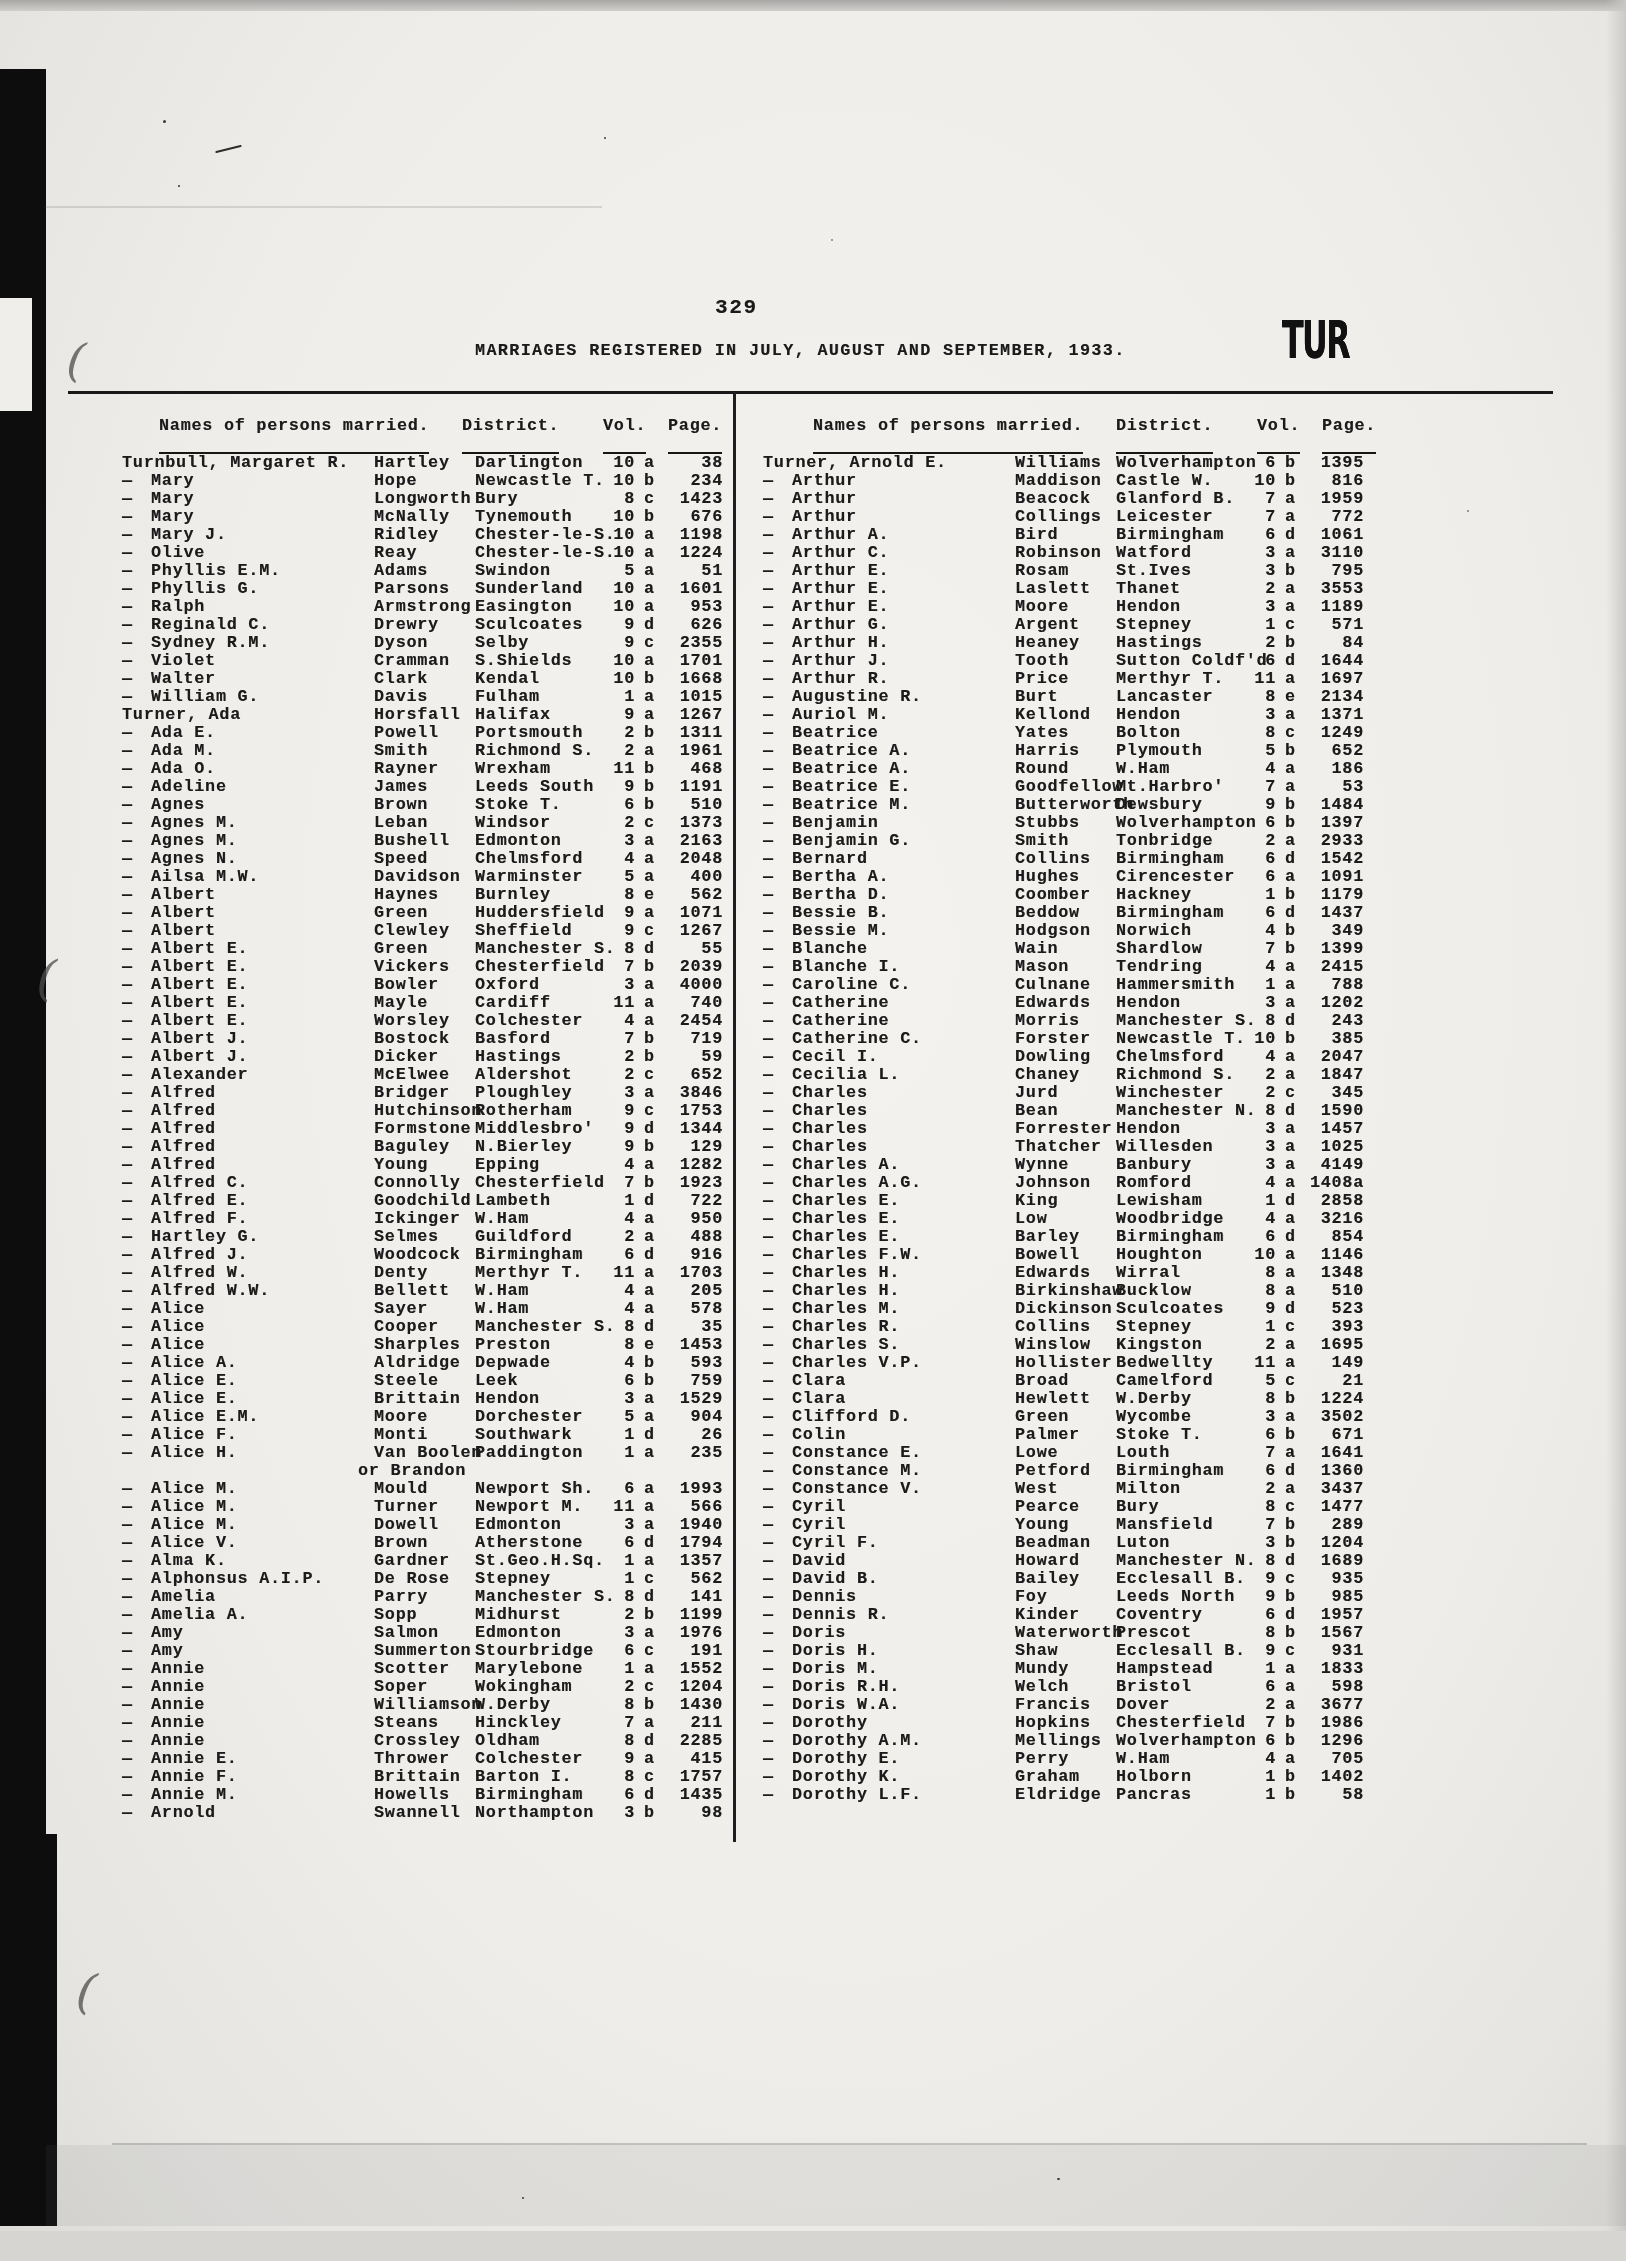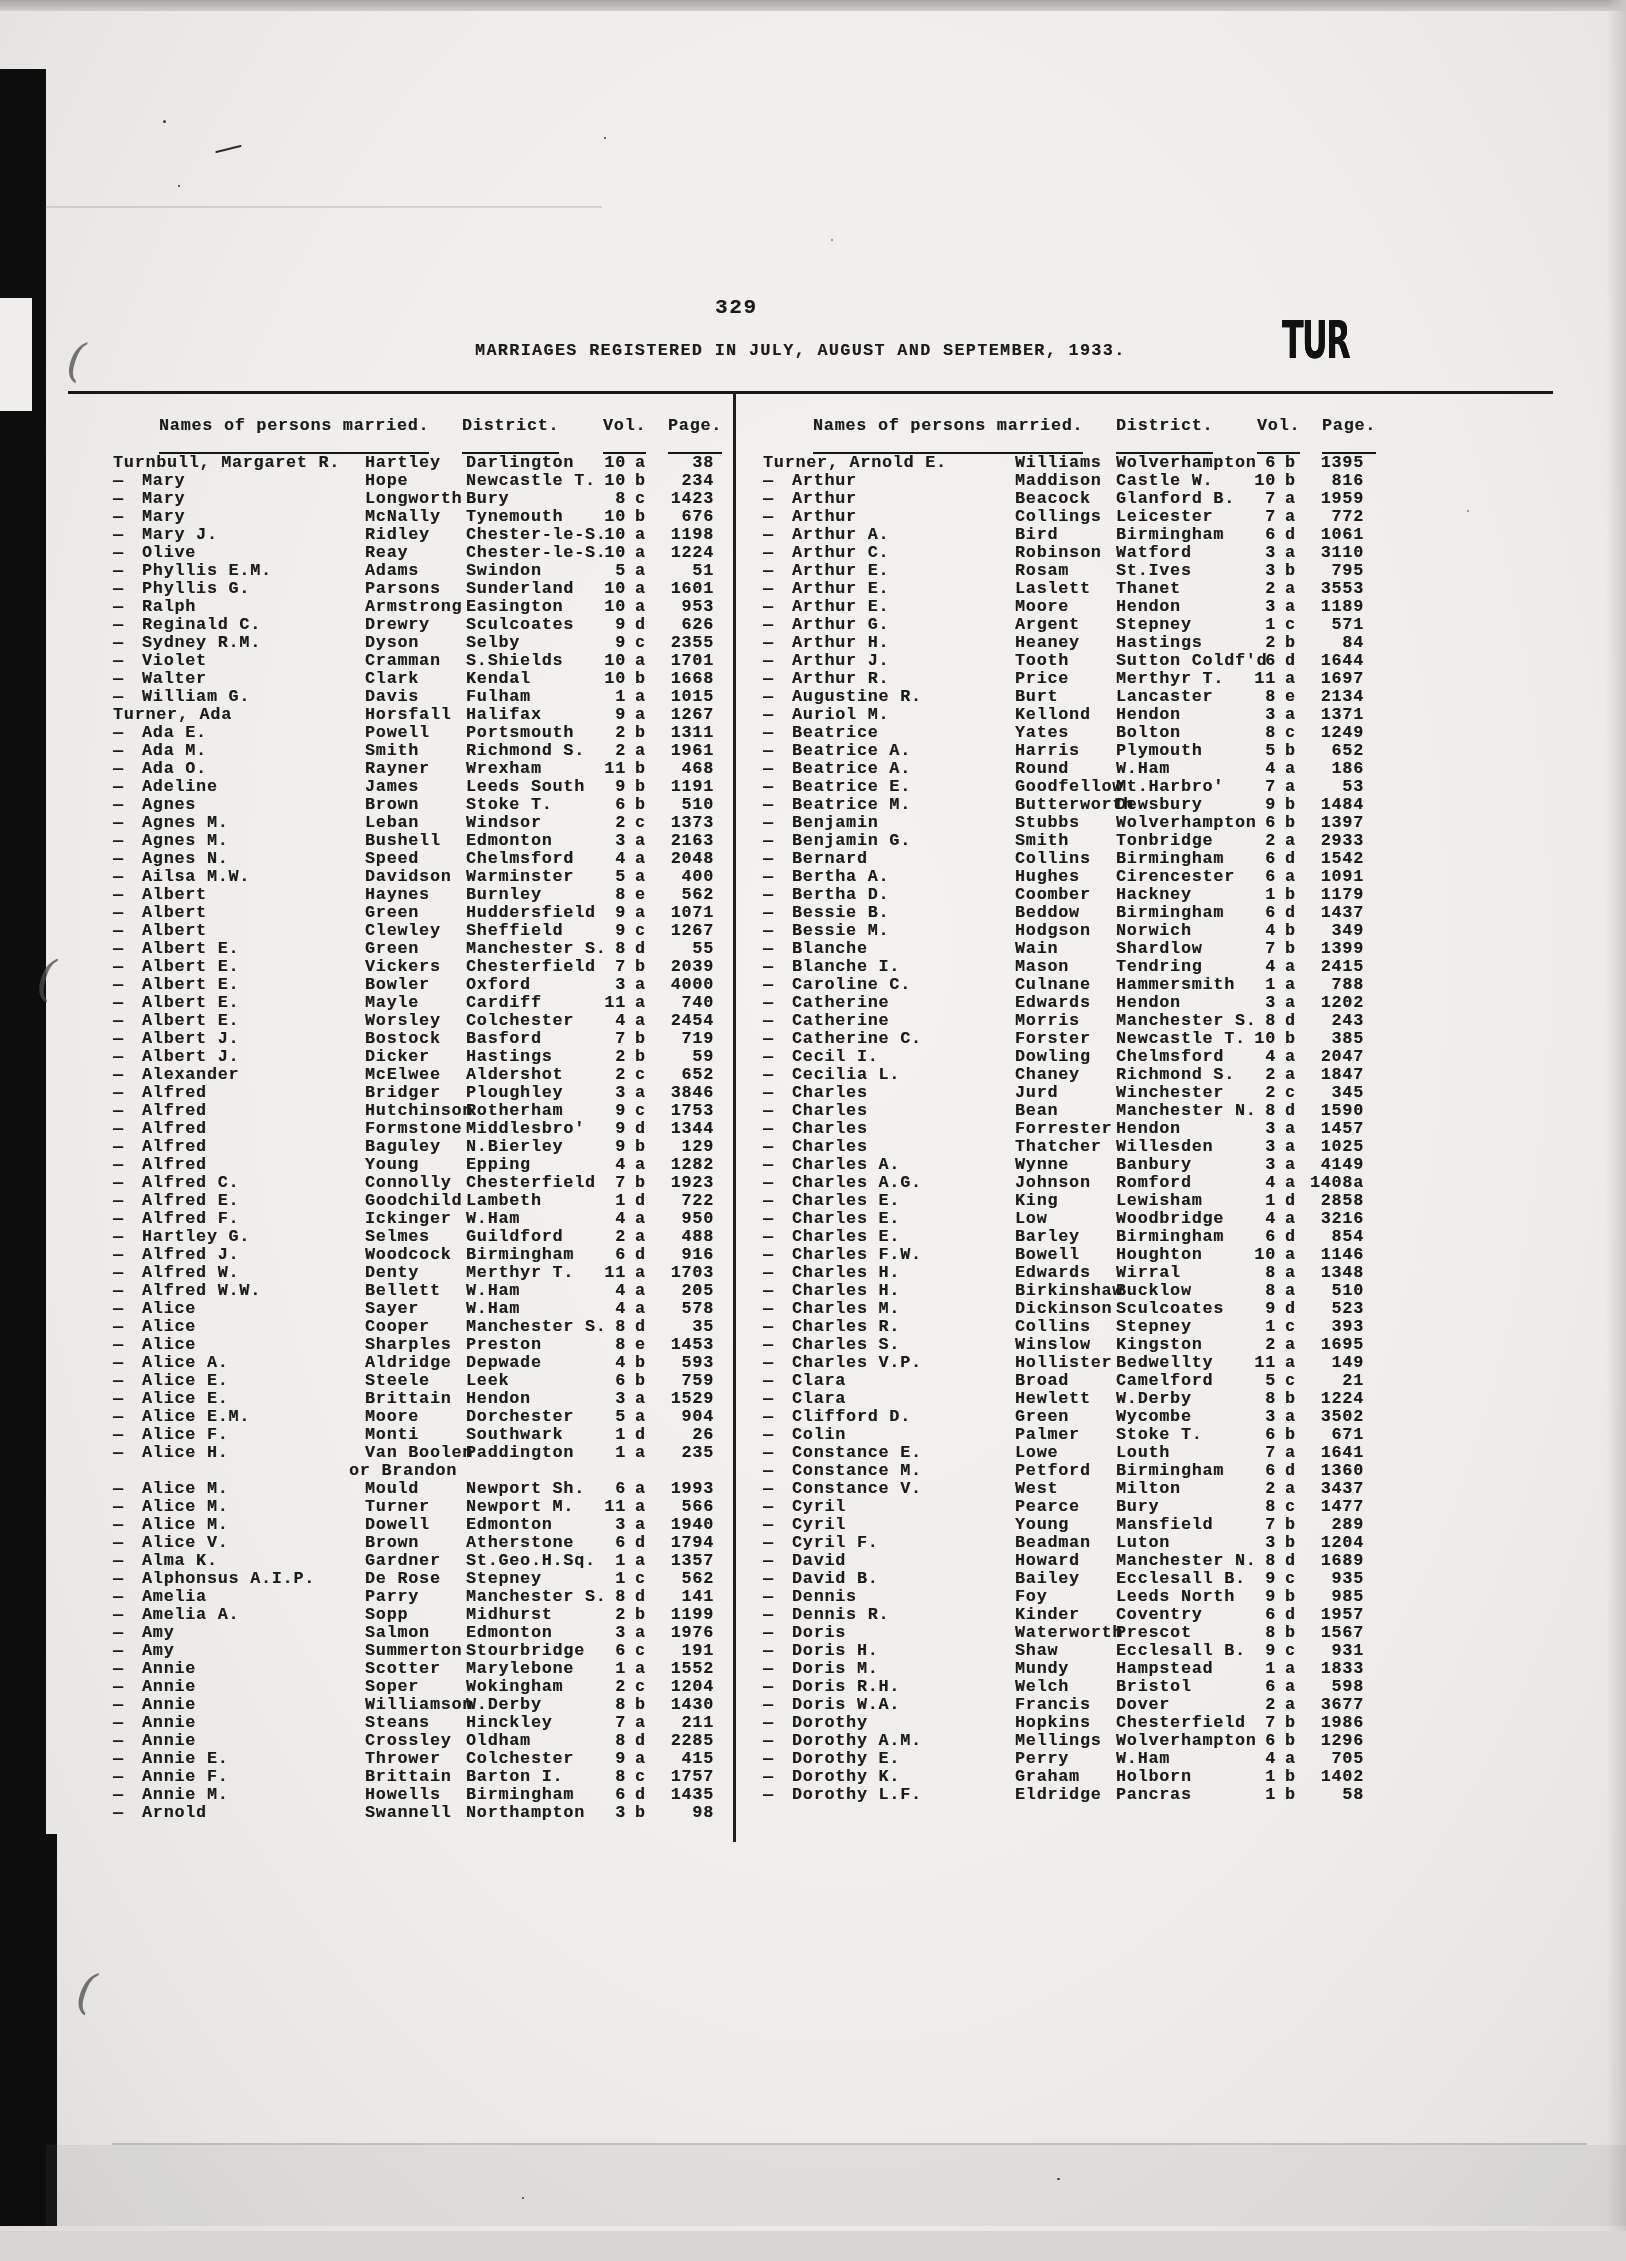--- a/index.html
+++ b/index.html
@@ -114,21 +114,21 @@
     <span class="h-vol">Vol.</span>
     <span class="h-page">Page.</span>
   </div>
   <div class="hdr ink" style="left:763px">
     <span class="h-names">Names of persons married.</span>
     <span class="h-district">District.</span>
     <span class="h-vol">Vol.</span>
     <span class="h-page">Page.</span>
   </div>
 
-  <div class="col ink" style="left:113px">
+  <div class="col ink" style="left:122px">
       <div class="trow">
         <span class="nm">Turnbull, Margaret R.</span>
         <span class="sp">Hartley</span>
         <span class="di">Darlington</span>
         <span class="vn">10</span>
         <span class="vl">a</span>
         <span class="pg">38</span>
       </div>
       <div class="trow">
         <span class="dash">—</span>

